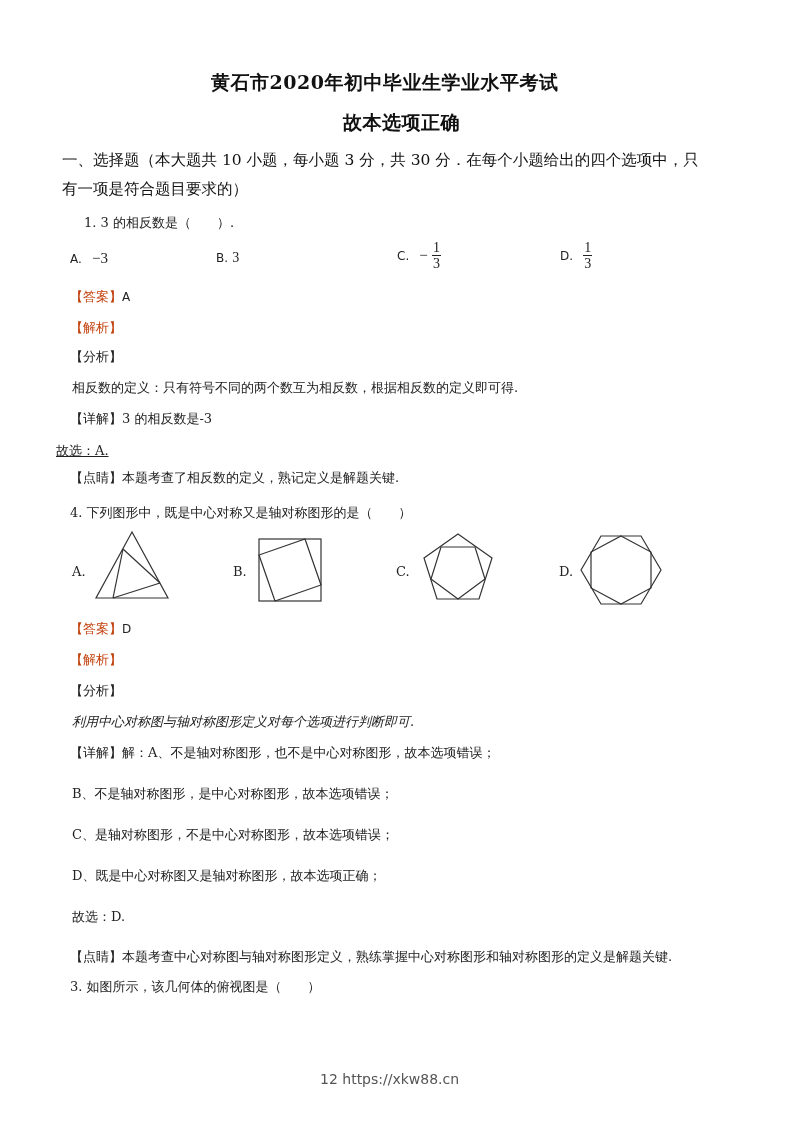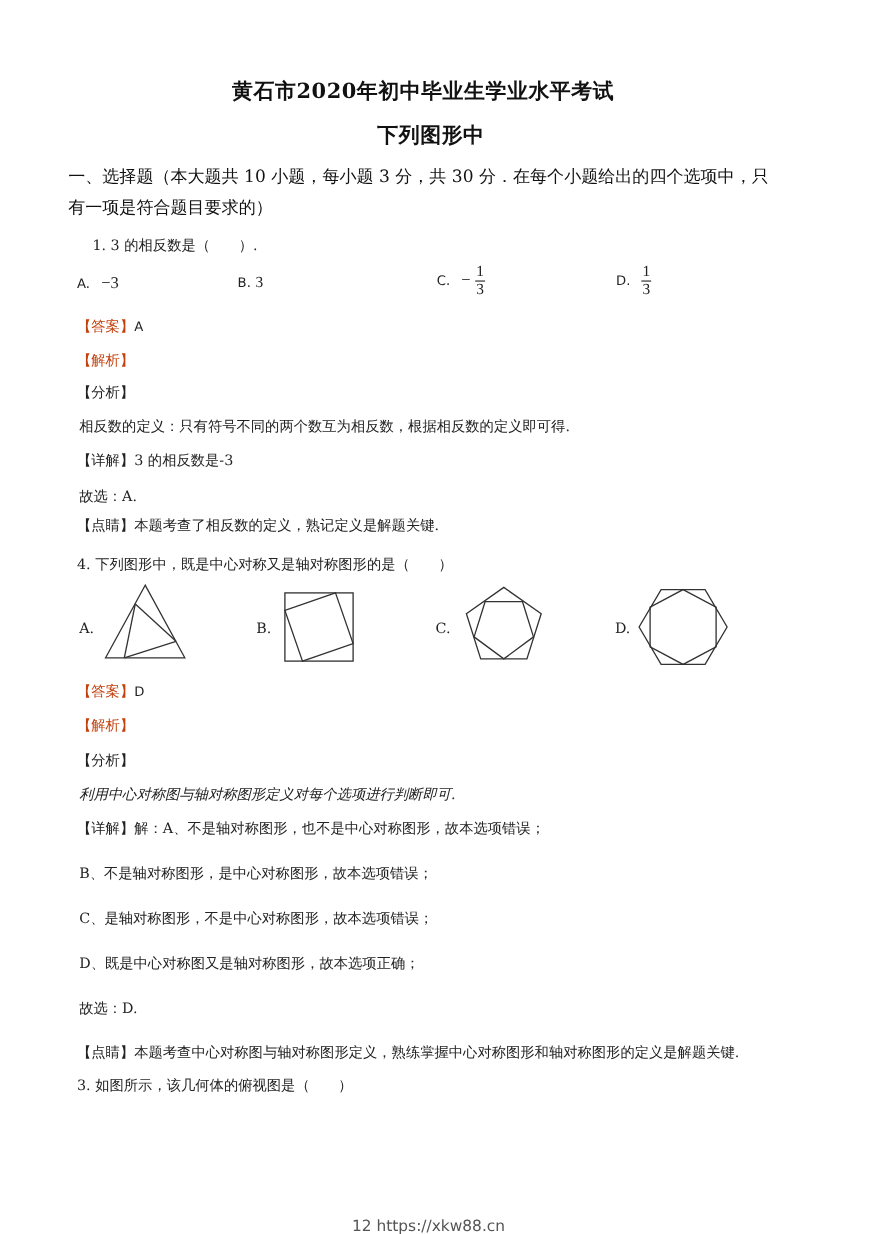--- a/index.html
+++ b/index.html
@@ -7,28 +7,28 @@
          font-family:"DejaVu Serif","Liberation Serif",serif; color:#222; }
   .abs { position:absolute; white-space:nowrap; }
   .title { font-weight:bold; font-size:19px; color:#111; letter-spacing:0.5px; }
   .section { font-weight:normal; font-size:15.5px; color:#111; }
   .body { font-size:13px; color:#222; }
   .sans { font-family:"DejaVu Sans","Liberation Sans",sans-serif; }
   .blue { color:#c2410c; }
   .frac { display:inline-flex; flex-direction:column; align-items:center; vertical-align:middle;
           font-family:"Liberation Serif",serif; font-size:14px; line-height:15px; }
   .frac .num { border-bottom:1px solid #222; padding:0 1px; }
-  .footer { font-family:"DejaVu Sans","Liberation Sans",sans-serif; font-size:14px; color:#555;margin-top:36px; }
+  .footer { font-family:"DejaVu Sans","Liberation Sans",sans-serif; font-size:14px; color:#555; }
   svg line, svg polygon, svg rect { stroke:#333; stroke-width:1.2; fill:none; }
 </style>
 </head>
 <body>
 
 <div class="abs title" style="left:211px;top:70px;">黄石市2020年初中毕业生学业水平考试</div>
-<div class="abs title" style="left:343px;top:110px;">下列图形中</div>
+<div class="abs title" style="left:343px;top:110px;">故本选项正确</div>
 
 <div class="abs section" style="left:62px;top:150px;">一、选择题（本大题共 10 小题，每小题 3 分，共 30 分．在每个小题给出的四个选项中，只</div>
 <div class="abs section" style="left:62px;top:179px;">有一项是符合题目要求的）</div>
 
 <div class="abs body" style="left:84px;top:214px;">1. 3 的相反数是（　　）.</div>
 
 <div class="abs body" style="left:70px;top:250px;">
   <span class="sans" style="font-size:12px;">A.</span>
   <span style="font-family:'Liberation Serif',serif;font-size:15px;margin-left:6px;">−3</span>
 </div>
@@ -54,21 +54,21 @@
 
 <div class="abs body" style="left:70px;top:288px;">
   <span class="blue">【答案】</span><span class="sans" style="font-size:12px;">A</span>
 </div>
 <div class="abs body blue" style="left:70px;top:319px;">【解析】</div>
 <div class="abs body" style="left:70px;top:348px;">【分析】</div>
 <div class="abs body" style="left:72px;top:379px;">相反数的定义：只有符号不同的两个数互为相反数，根据相反数的定义即可得.</div>
 <div class="abs body" style="left:70px;top:410px;">
   <span>【详解】</span><span>3 的相反数是-3</span>
 </div>
-<div class="abs body" style="left:72px;top:442px;">故选：A.</div>
+<div class="abs body" style="left:56px;top:442px;text-decoration:underline;">故选：A.</div>
 <div class="abs body" style="left:70px;top:469px;">
   <span>【点睛】</span><span>本题考查了相反数的定义，熟记定义是解题关键.</span>
 </div>
 
 <div class="abs body" style="left:70px;top:504px;">4.  下列图形中，既是中心对称又是轴对称图形的是（　　）</div>
 
 <div class="abs body" style="left:72px;top:564px;">A.</div>
 <svg class="abs" style="left:90px;top:530px;" width="84" height="72">
   <polygon points="42,2 6,68 78,68"></polygon>
   <line x1="33" y1="19" x2="23" y2="68"></line>

